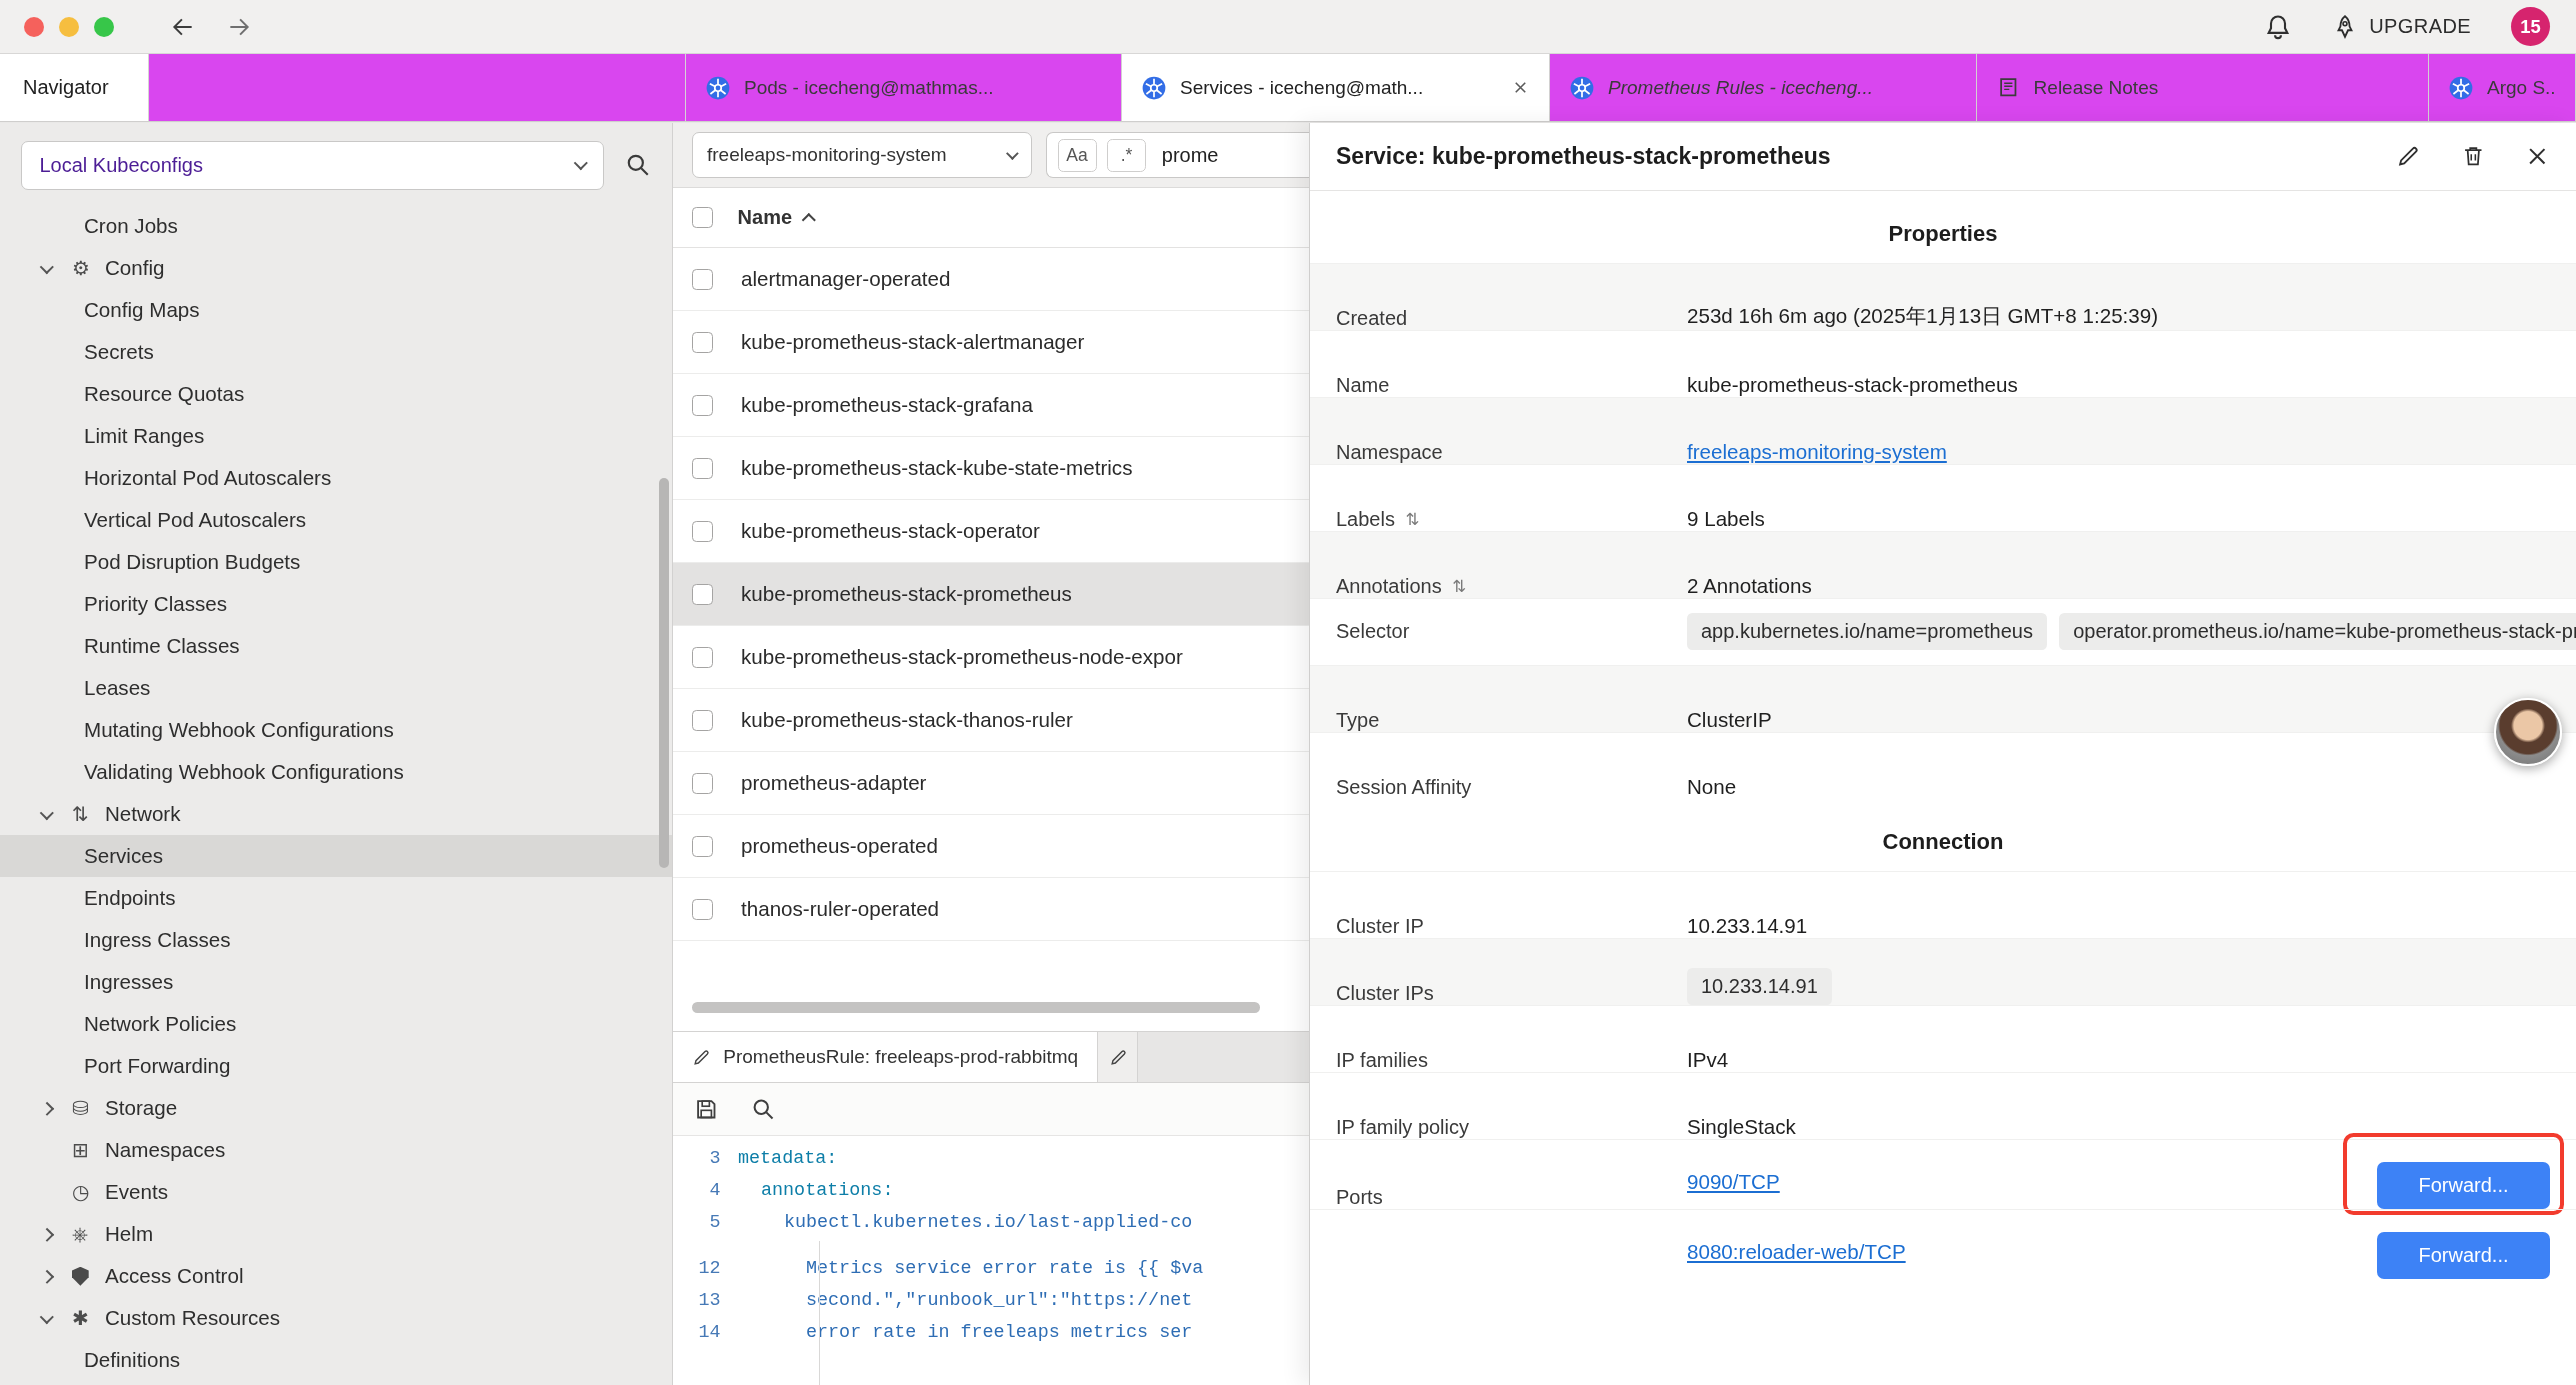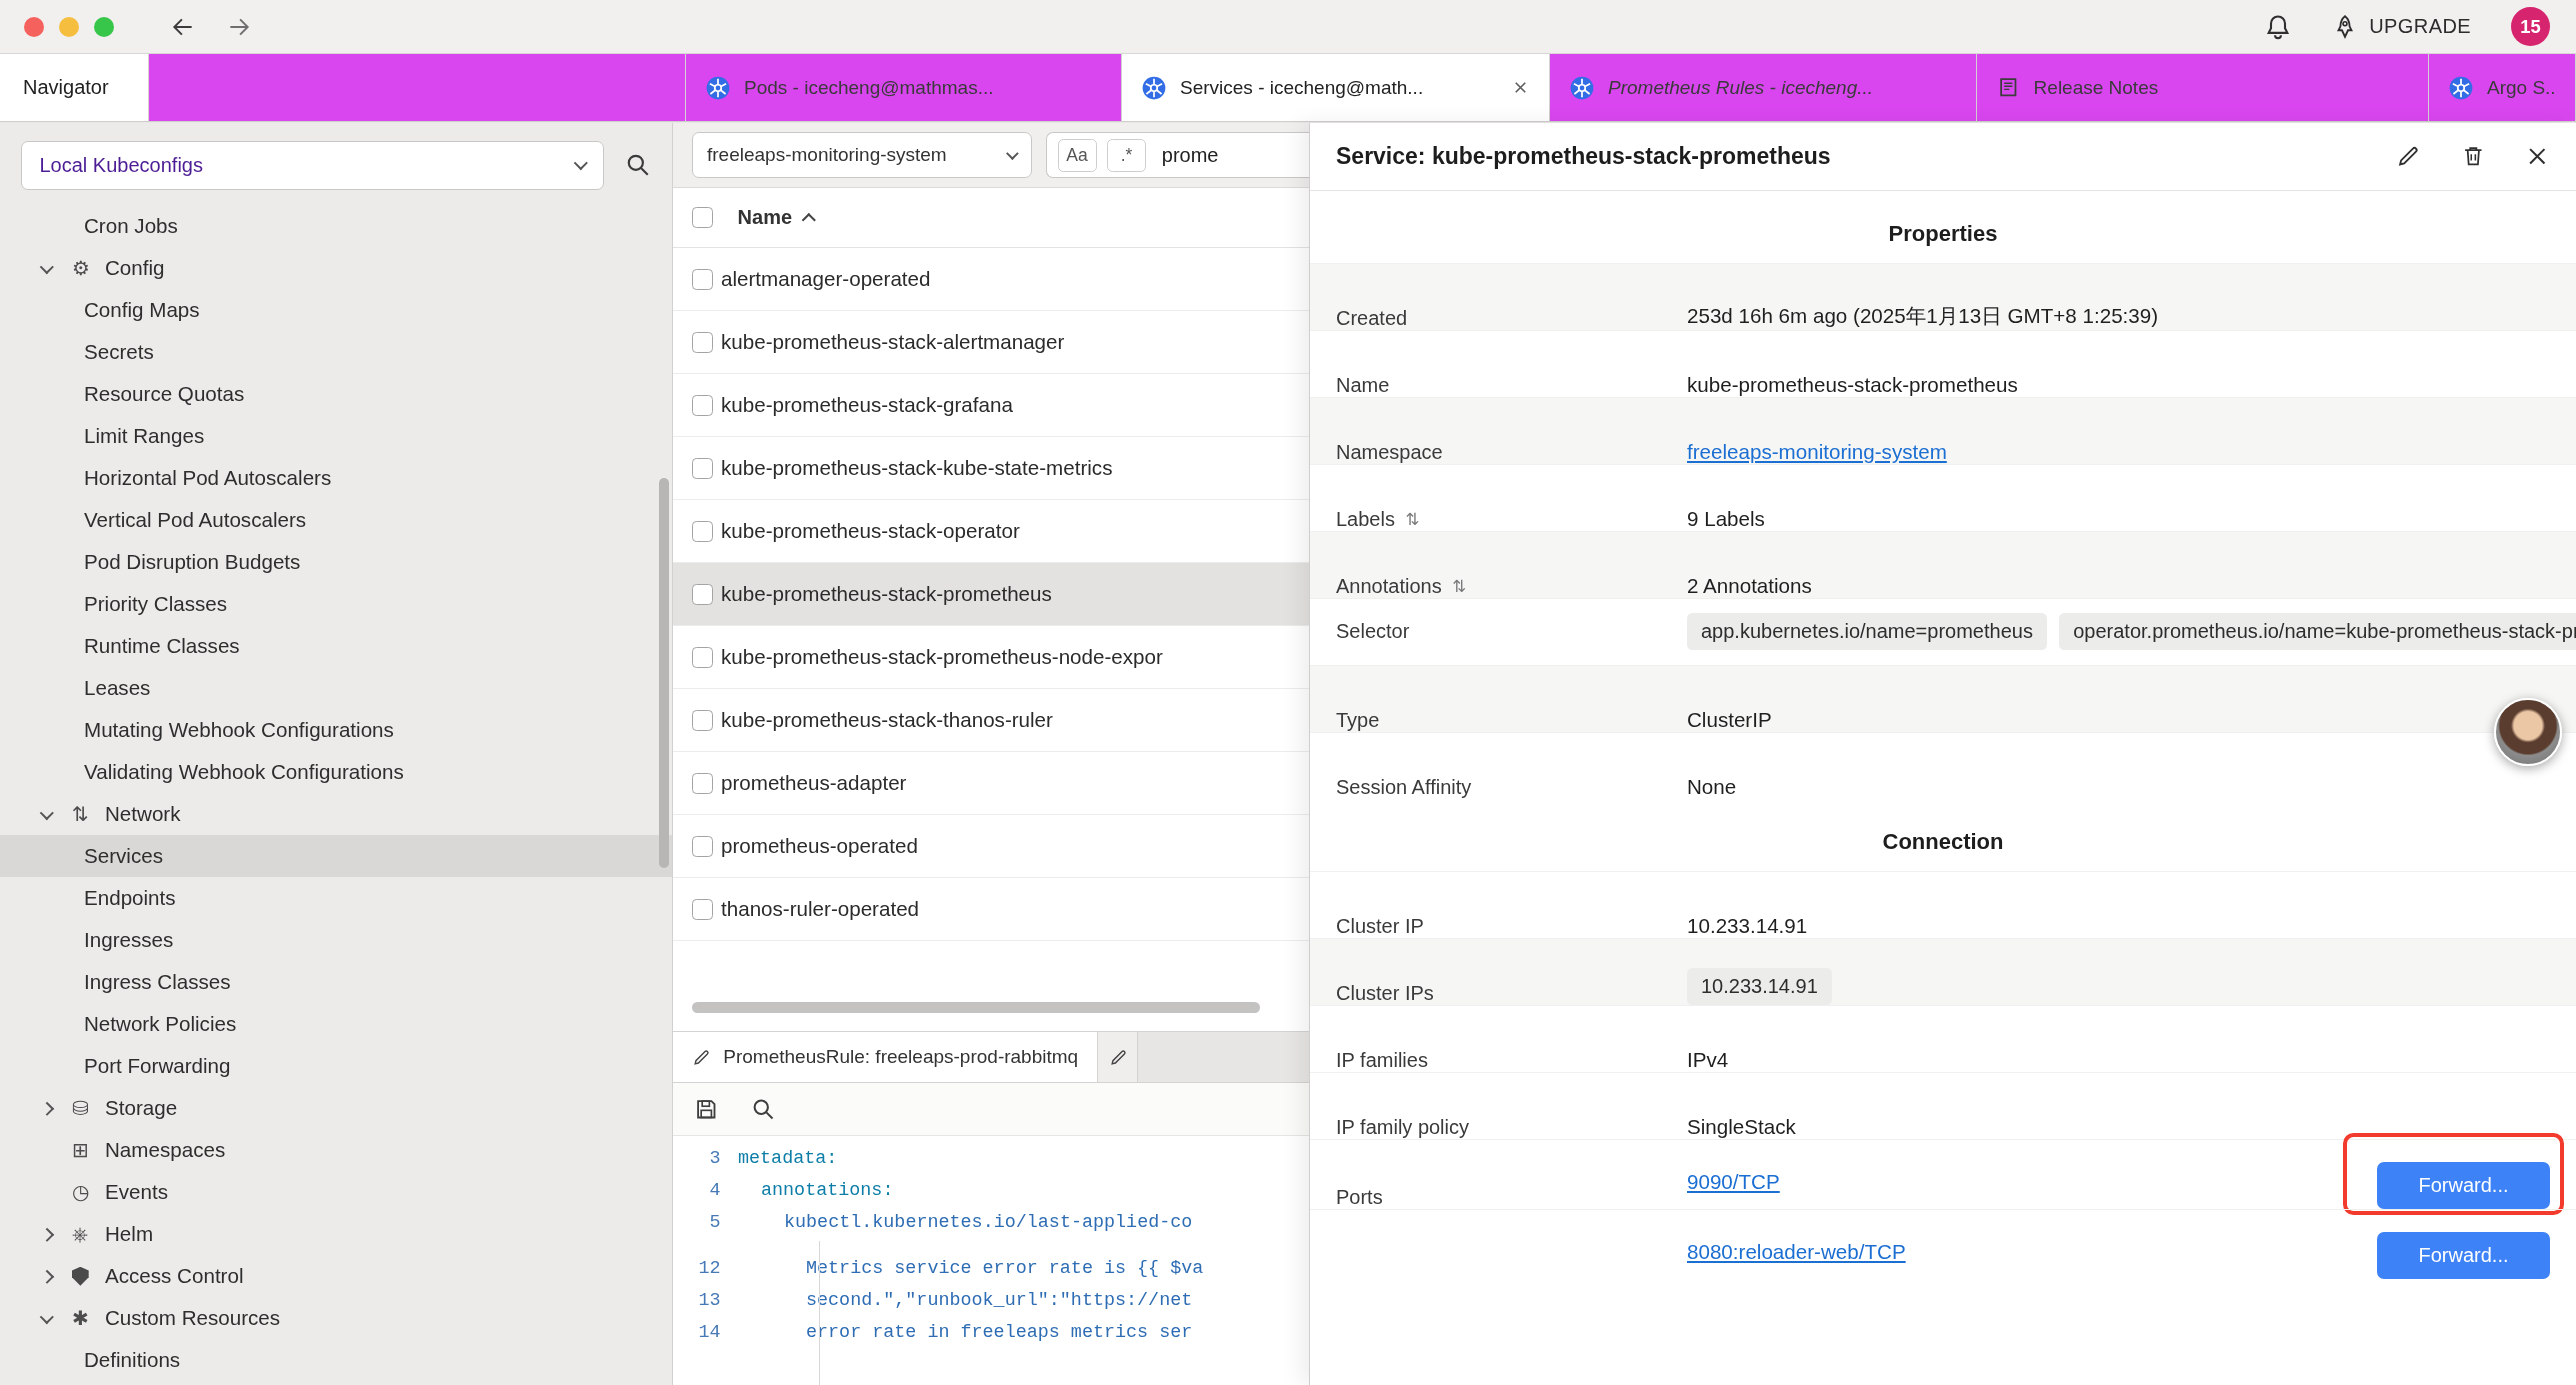--- a/index.html
+++ b/index.html
@@ -79,21 +79,21 @@
     border-radius:7px 0 0 7px; display:flex; align-items:center; gap:10.5px; padding:0 10.5px; overflow:hidden; }
   .mini-chip { min-width:39px; height:33px; border:0.9px solid #cfcecd; border-radius:5.3px;
     display:flex; align-items:center; justify-content:center;
     font-size:17.5px; color:#555; background:#fff; padding:0 7px; flex:none; }
   .query { font-size:20px; color:#222; margin-left:5.3px; white-space:nowrap; }
   .thead { height:60px; display:flex; align-items:center; gap:24.6px; padding-left:19px;
     border-bottom:0.9px solid #e3e2e1; font-size:20px; font-weight:bold; color:#333; }
   .checkbox { width:21px; height:21px; border:1.8px solid #a5a4a3; border-radius:4.4px; background:#fff; flex:none; }
   .sort-caret { width:9.6px; height:9.6px; border-left:2.1px solid #444; border-top:2.1px solid #444;
     transform:rotate(45deg); margin-top:5.3px; margin-left:-12.3px; }
-  .list .row { height:63px; display:flex; align-items:center; gap:8px; padding-left:19px;
+  .list .row { height:63px; display:flex; align-items:center; gap:28px; padding-left:19px;
     border-bottom:0.9px solid #ececeb; font-size:20.6px; color:#2b2b2b; white-space:nowrap; overflow:hidden; }
   .list .row.selected { background:#e3e2e1; }
   .h-scroll { position:absolute; left:19px; top:879px; width:568px; height:10.5px;
     border-radius:5.3px; background:#c4c3c2; }
 
   
   .editor { position:absolute; left:0; right:0; top:908px; bottom:0;
     border-top:0.9px solid #d4d3d2; background:#fff; display:flex; flex-direction:column; }
   .etabs { height:51px; background:#e7e6e5; border-bottom:0.9px solid #d4d3d2; display:flex; }
   .etab { background:#fff; display:flex; align-items:center; gap:12.3px; padding:0 19px;
@@ -332,24 +332,24 @@
       <span class="slot-icon">⇅</span>
       <span>Network</span>
     </div>
     <div class="trow child selected">
         <span>Services</span>
       </div>
     <div class="trow child">
         <span>Endpoints</span>
       </div>
     <div class="trow child">
+        <span>Ingress Classes</span>
+      </div>
+    <div class="trow child">
         <span>Ingresses</span>
-      </div>
-    <div class="trow child">
-        <span>Ingress Classes</span>
       </div>
     <div class="trow child">
         <span>Network Policies</span>
       </div>
     <div class="trow child">
         <span>Port Forwarding</span>
       </div>
     <div class="trow">
       <span class="slot-chev">
           <i class="chev right"></i>

